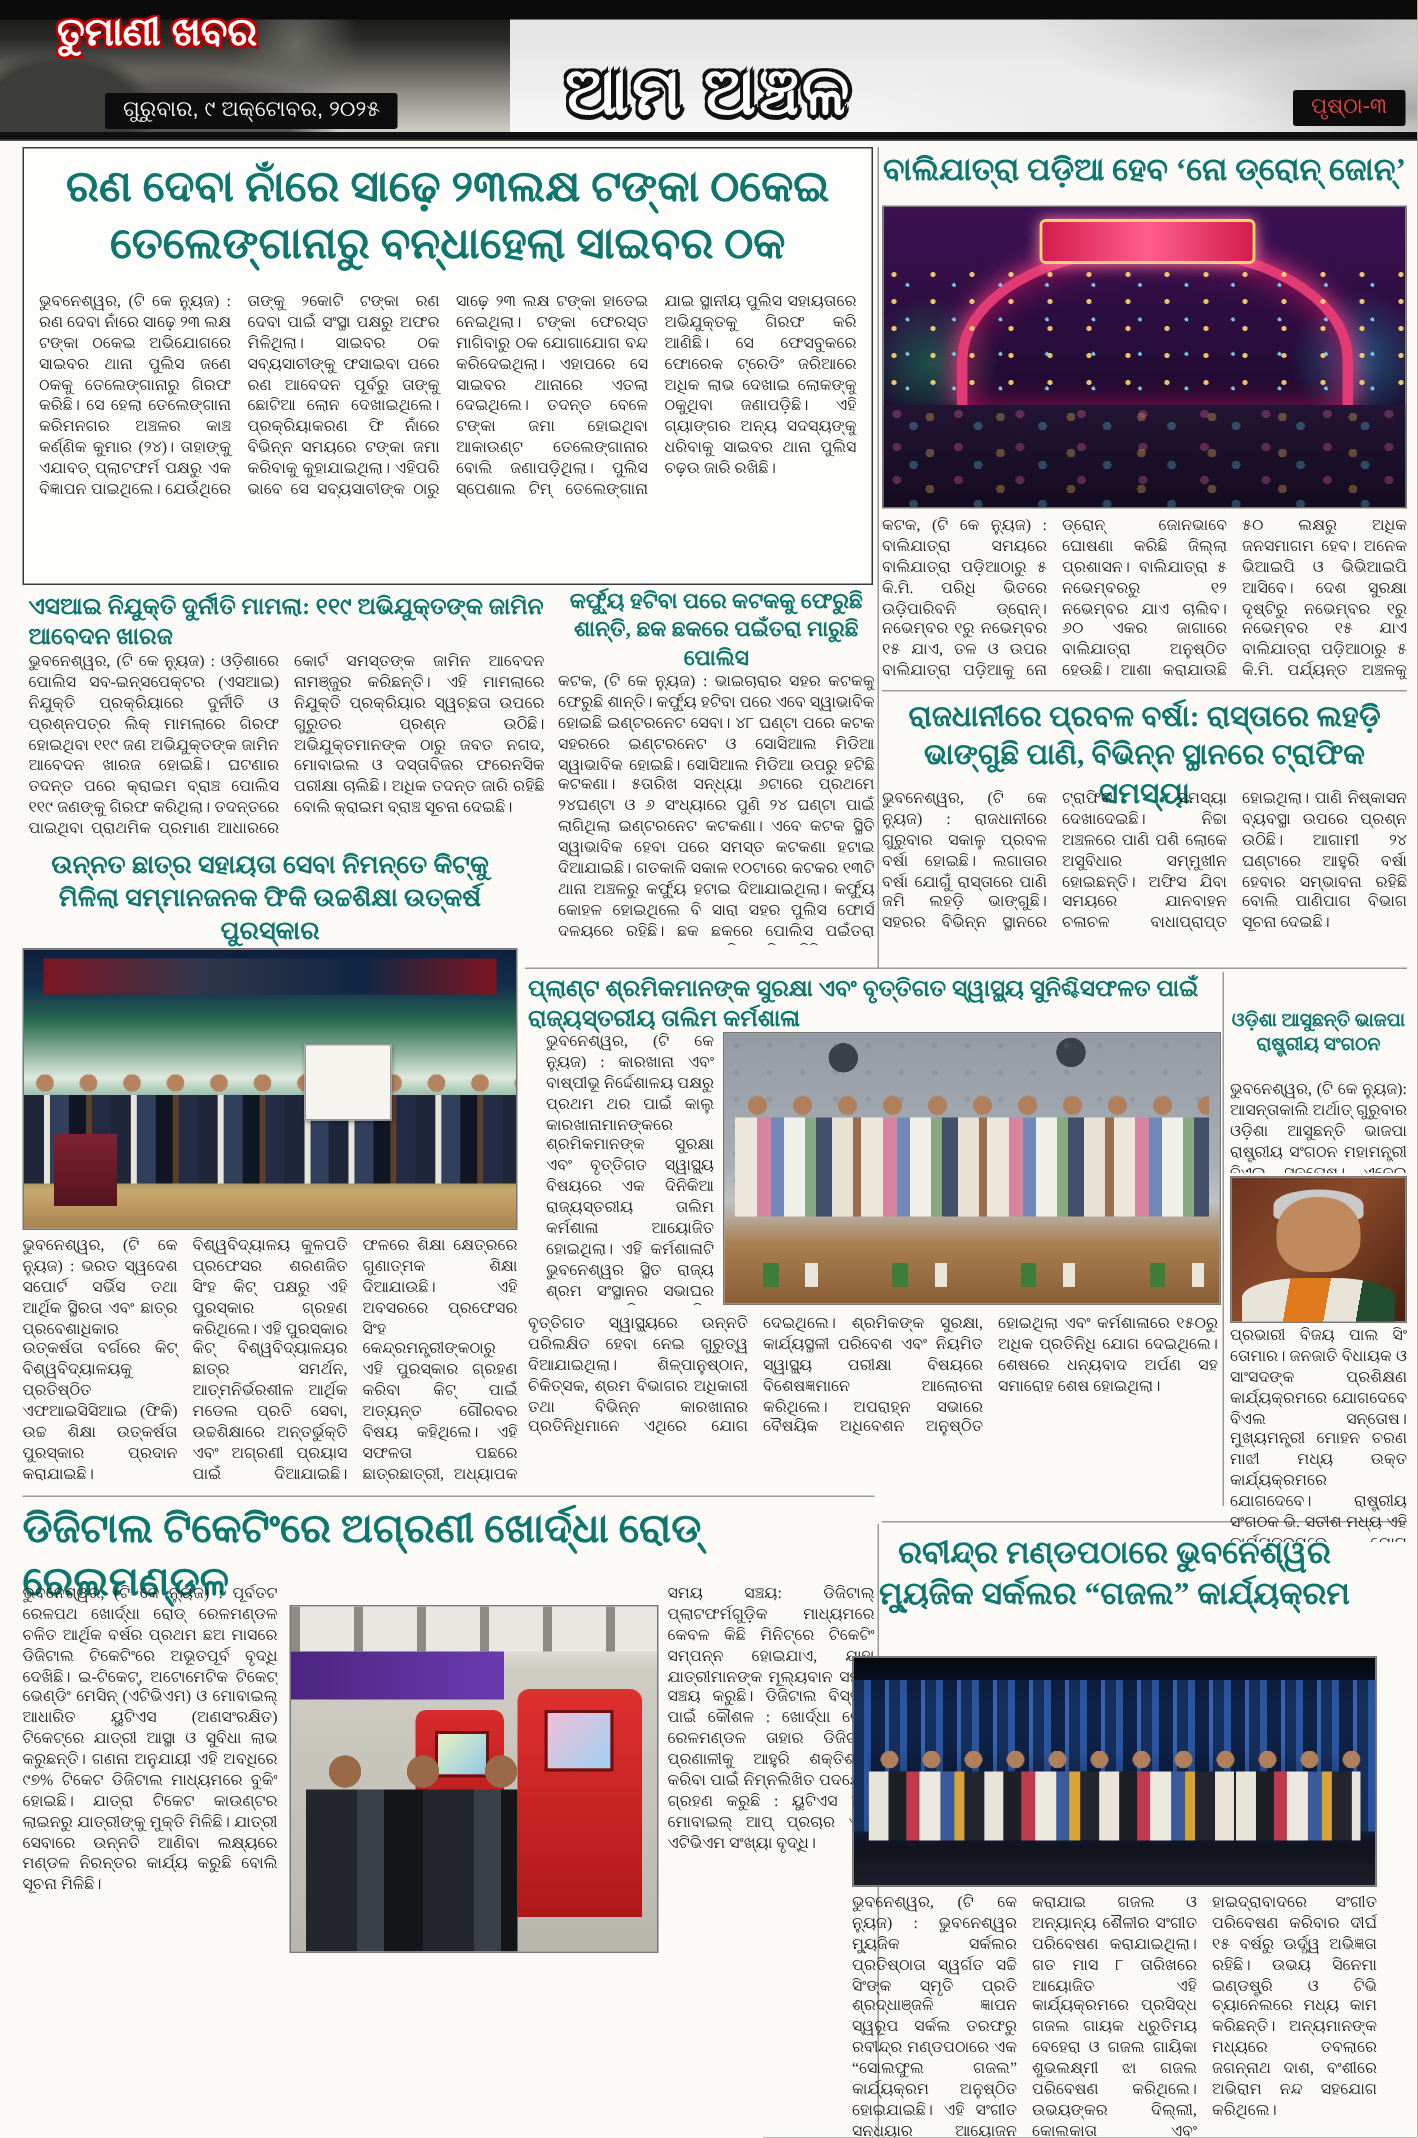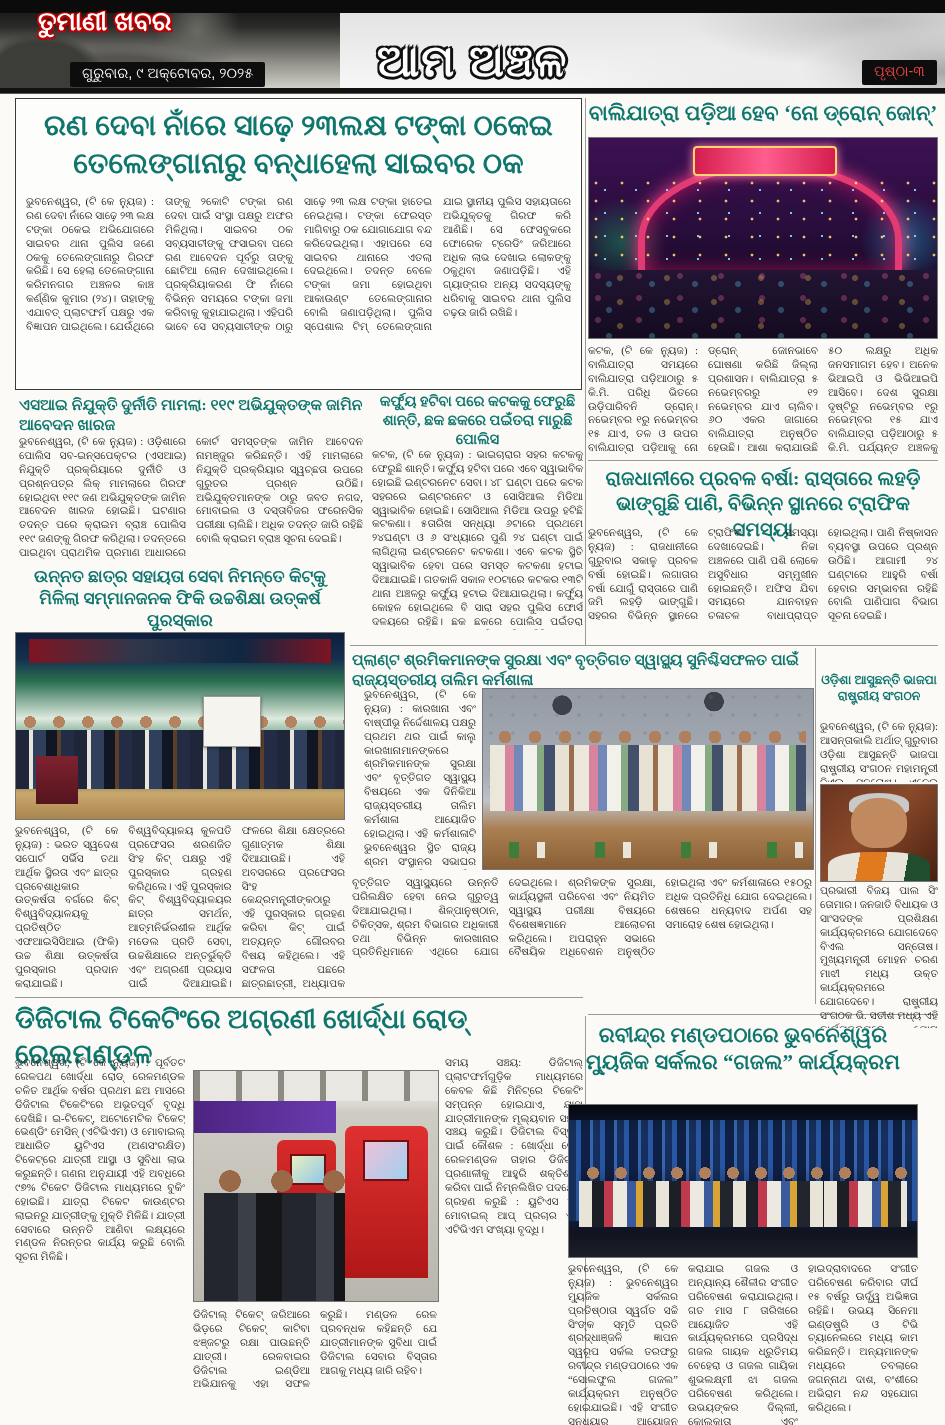--- a/index.html
+++ b/index.html
@@ -208,21 +208,20 @@
     <div class="abs body-txt" style="left:0;top:54px;width:170px;height:369px;">ଭୁବନେଶ୍ୱର, (ଟି କେ ନ୍ୟୁଜ) : ପୂର୍ବତଟ ରେଳପଥ ଖୋର୍ଦ୍ଧା ରୋଡ୍ ରେଳମଣ୍ଡଳ ଚଳିତ ଆର୍ଥିକ ବର୍ଷର ପ୍ରଥମ ଛଅ ମାସରେ ଡିଜିଟାଲ ଟିକେଟିଂରେ ଅଭୂତପୂର୍ବ ବୃଦ୍ଧି ଦେଖିଛି। ଇ-ଟିକେଟ୍, ଅଟୋମେଟିକ ଟିକେଟ୍ ଭେଣ୍ଡିଂ ମେସିନ୍ (ଏଟିଭିଏମ) ଓ ମୋବାଇଲ୍ ଆଧାରିତ ୟୁଟିଏସ (ଅଣସଂରକ୍ଷିତ) ଟିକେଟ୍‌ରେ ଯାତ୍ରୀ ଆସ୍ଥା ଓ ସୁବିଧା ଲାଭ କରୁଛନ୍ତି। ଗଣନା ଅନୁଯାୟୀ ଏହି ଅବଧିରେ ୯୭% ଟିକେଟ ଡିଜିଟାଲ ମାଧ୍ୟମରେ ବୁକିଂ ହୋଇଛି। ଯାତ୍ରା ଟିକେଟ କାଉଣ୍ଟର ଲାଇନରୁ ଯାତ୍ରୀଙ୍କୁ ମୁକ୍ତି ମିଳିଛି। ଯାତ୍ରୀ ସେବାରେ ଉନ୍ନତି ଆଣିବା ଲକ୍ଷ୍ୟରେ ମଣ୍ଡଳ ନିରନ୍ତର କାର୍ଯ୍ୟ କରୁଛି ବୋଲି ସୂଚନା ମିଳିଛି।</div>
     <div class="abs photo ph-kiosk" style="left:178px;top:68px;width:244px;height:230px;">
       <div class="kk-beams"></div>
       <div class="kk-banner"></div>
       <div class="kk-machine1"></div>
       <div class="kk-machine2"></div>
       <div class="kk-screen1"></div>
       <div class="kk-screen2"></div>
       <div class="kk-people"></div>
     </div>
-    <div class="abs body-txt cols2" style="left:178px;top:306px;width:244px;height:117px;">ଡିଜିଟାଲ୍ ଟିକେଟ୍ ଜରିଆରେ ଭିଡ଼ରେ ଟିକେଟ୍ କାଟିବା ଝଞ୍ଜଟରୁ ରକ୍ଷା ପାଉଛନ୍ତି ଯାତ୍ରୀ। ରେଳବାଇର ଡିଜିଟାଲ ଇଣ୍ଡିଆ ଅଭିଯାନକୁ ଏହା ସଫଳ କରୁଛି। ମଣ୍ଡଳ ରେଳ ପ୍ରବନ୍ଧକ କହିଛନ୍ତି ଯେ ଯାତ୍ରୀମାନଙ୍କ ସୁବିଧା ପାଇଁ ଡିଜିଟାଲ ସେବାର ବିସ୍ତାର ଆଗକୁ ମଧ୍ୟ ଜାରି ରହିବ।</div>
     <div class="abs body-txt" style="left:430px;top:54px;width:138px;height:369px;">ସମୟ ସଞ୍ଚୟ: ଡିଜିଟାଲ୍ ପ୍ଲାଟଫର୍ମଗୁଡ଼ିକ ମାଧ୍ୟମରେ କେବଳ କିଛି ମିନିଟ୍‌ରେ ଟିକେଟିଂ ସମ୍ପନ୍ନ ହୋଇଯାଏ, ଯାହା ଯାତ୍ରୀମାନଙ୍କ ମୂଲ୍ୟବାନ ସମୟ ସଞ୍ଚୟ କରୁଛି। ଡିଜିଟାଲ ବିସ୍ତାର ପାଇଁ କୌଶଳ : ଖୋର୍ଦ୍ଧା ରୋଡ୍ ରେଳମଣ୍ଡଳ ତାହାର ଡିଜିଟାଲ୍ ପ୍ରଣାଳୀକୁ ଆହୁରି ଶକ୍ତିଶାଳୀ କରିବା ପାଇଁ ନିମ୍ନଲିଖିତ ପଦକ୍ଷେପ ଗ୍ରହଣ କରୁଛି : ୟୁଟିଏସ ଅନ୍ ମୋବାଇଲ୍ ଆପ୍ ପ୍ରଚାର ଏବଂ ଏଟିଭିଏମ ସଂଖ୍ୟା ବୃଦ୍ଧି।</div>
   </div>
 
   <div class="abs" style="left:568px;top:1022px;width:350px;height:403px;">
     <div class="abs hl hl-c" style="left:0;top:0;width:350px;font-size:21px;">ରବୀନ୍ଦ୍ର ମଣ୍ଡପଠାରେ ଭୁବନେଶ୍ୱର ମ୍ୟୁଜିକ ସର୍କଲର “ଗଜଲ” କାର୍ଯ୍ୟକ୍ରମ</div>
     <div class="abs photo ph-gazal" style="left:0;top:82px;width:348px;height:152px;">
       <div class="gz-curtain"></div>
       <div class="gz-people"></div>
     </div>
     <div class="abs body-txt cols3" style="left:0;top:240px;width:350px;height:185px;">ଭୁବନେଶ୍ୱର, (ଟି କେ ନ୍ୟୁଜ) : ଭୁବନେଶ୍ୱର ମ୍ୟୁଜିକ ସର୍କଲର ପ୍ରତିଷ୍ଠାତା ସ୍ୱର୍ଗତ ସଚ୍ଚି ସିଂଙ୍କ ସ୍ମୃତି ପ୍ରତି ଶ୍ରଦ୍ଧାଞ୍ଜଳି ଜ୍ଞାପନ ସ୍ୱରୂପ ସର୍କଲ ତରଫରୁ ରବୀନ୍ଦ୍ର ମଣ୍ଡପଠାରେ ଏକ “ସୋଲଫୁଲ ଗଜଲ” କାର୍ଯ୍ୟକ୍ରମ ଅନୁଷ୍ଠିତ ହୋଇଯାଇଛି। ଏହି ସଂଗୀତ ସନ୍ଧ୍ୟାର ଆୟୋଜନ କରାଯାଇ ଗଜଲ ଓ ଅନ୍ୟାନ୍ୟ ଶୈଳୀର ସଂଗୀତ ପରିବେଷଣ କରାଯାଇଥିଲା। ଗତ ମାସ ୮ ତାରିଖରେ ଆୟୋଜିତ ଏହି କାର୍ଯ୍ୟକ୍ରମରେ ପ୍ରସିଦ୍ଧ ଗଜଲ ଗାୟକ ଧ୍ରୁତିମୟ ବେହେରା ଓ ଗଜଲ ଗାୟିକା ଶୁଭଲକ୍ଷ୍ମୀ ଝା ଗଜଲ ପରିବେଷଣ କରିଥିଲେ। ଉଭୟଙ୍କର ଦିଲ୍ଲୀ, କୋଲକାତା ଏବଂ ହାଇଦ୍ରାବାଦରେ ସଂଗୀତ ପରିବେଷଣ କରିବାର ଦୀର୍ଘ ୧୫ ବର୍ଷରୁ ଊର୍ଦ୍ଧ୍ୱ ଅଭିଜ୍ଞତା ରହିଛି। ଉଭୟ ସିନେମା ଇଣ୍ଡଷ୍ଟ୍ରି ଓ ଟିଭି ଚ୍ୟାନେଲରେ ମଧ୍ୟ କାମ କରିଛନ୍ତି। ଅନ୍ୟମାନଙ୍କ ମଧ୍ୟରେ ତବଲାରେ ଜଗନ୍ନାଥ ଦାଶ, ବଂଶୀରେ ଅଭିରାମ ନନ୍ଦ ସହଯୋଗ କରିଥିଲେ।</div>

